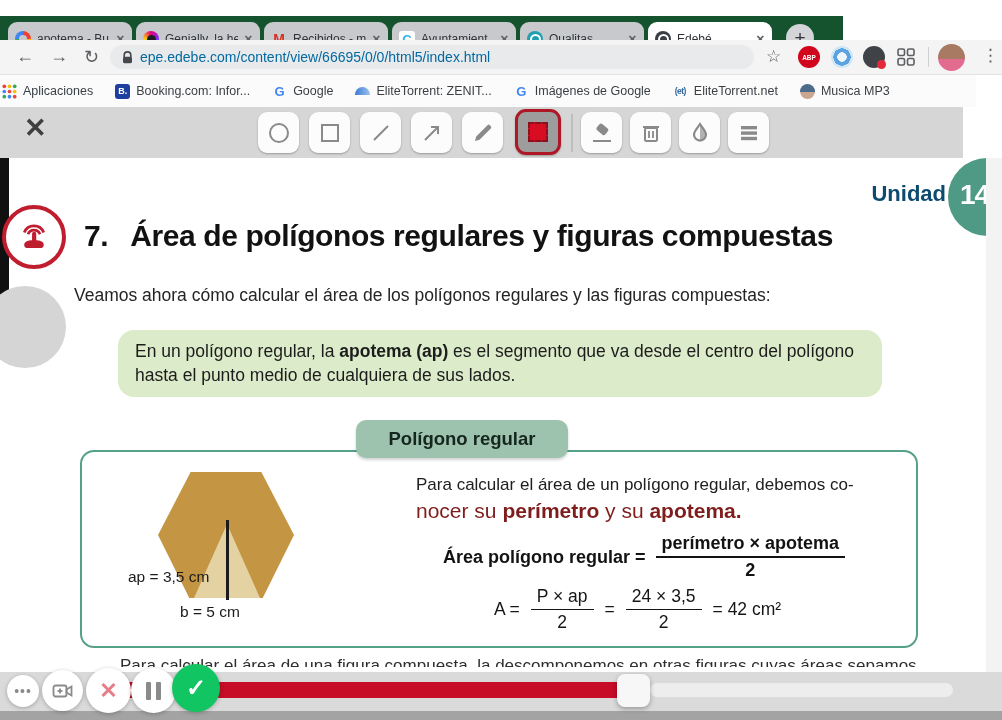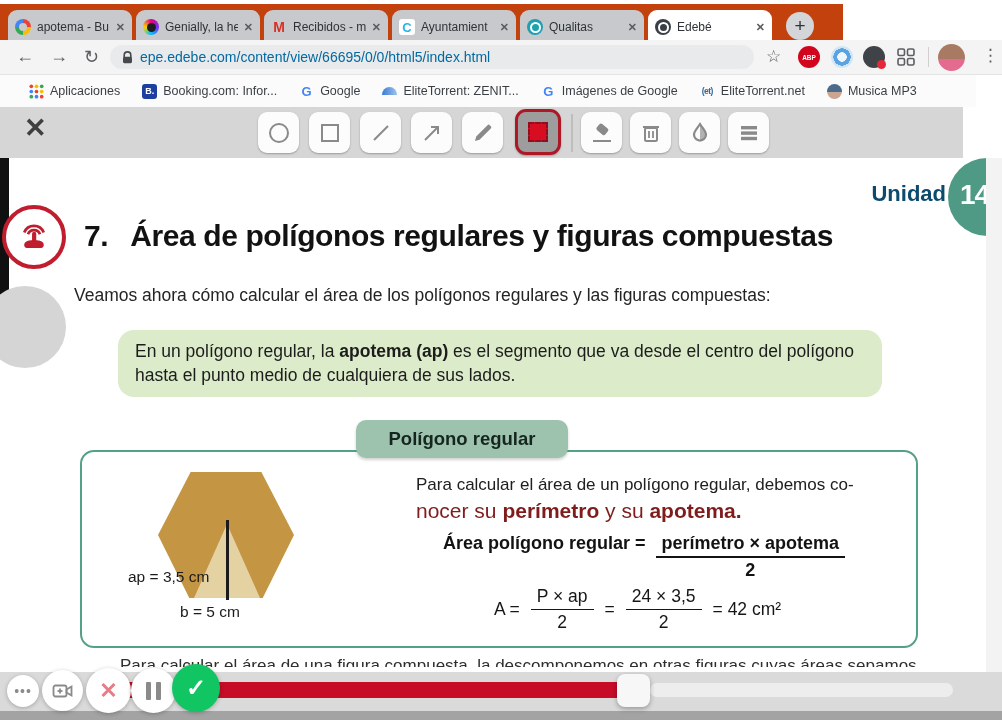--- a/index.html
+++ b/index.html
@@ -1,21 +1,21 @@
 <!DOCTYPE html>
 <html><head>
 <meta charset="utf-8">
 <style>
   html,body{margin:0;padding:0}
   body{width:1002px;height:720px;position:relative;overflow:hidden;
        font-family:"Liberation Sans",sans-serif;background:#fff}
   .abs{position:absolute}
 
   
-  .tabbar{left:0;top:4px;width:843px;height:40px;background:#c2410c}
+  .tabbar{left:0;top:16px;width:843px;height:40px;background:#14532d}
   .tab{top:6px;height:34px;width:124px;background:#c7c9cc;border-radius:9px 9px 0 0;
        display:flex;align-items:center;gap:6px;padding:0 7px;box-sizing:border-box}
   .tab.active{background:#ffffff}
   .tab .ttl{flex:1;font-size:12px;color:#2f3237;white-space:nowrap;overflow:hidden}
   .tab .tx{font-size:11px;color:#5a5d61;font-weight:bold}
   .fav{width:16px;height:16px;border-radius:50%;flex:0 0 16px;display:flex;align-items:center;justify-content:center;font-size:11px;font-weight:bold}
   .fav-google{background:conic-gradient(#ea4335 0 .25turn,#fbbc05 .25turn .5turn,#34a853 .5turn .75turn,#4285f4 .75turn 1turn)}
   .fav-google i{width:8px;height:8px;background:#c7c9cc;border-radius:50%}
   .fav-genially{background:conic-gradient(#e6007e,#7b2ff7,#00c2ff,#ffd200,#e6007e)}
   .fav-genially i{width:9px;height:9px;background:#1d1d1f;border-radius:50%}
@@ -41,21 +41,21 @@
        background:radial-gradient(circle,#eef6fd 0 30%,#5aa2e0 31% 55%,#cfe6f7 56%)}
   .ext-dark{left:863px;top:46px;width:22px;height:22px;border-radius:50%;background:#3f4246}
   .ext-dark i{position:absolute;right:-1px;bottom:-1px;width:9px;height:9px;border-radius:50%;background:#e4293b}
   .vsep{left:928px;top:47px;width:1px;height:20px;background:#cfcfcf}
   .avatar{left:938px;top:44px;width:27px;height:27px;border-radius:50%;
        background:linear-gradient(180deg,#a87a63 0 55%,#e26b8f 55%)}
   .kebab{left:982px;top:45px;font-size:17px;color:#5b5e62}
 
   
   .bmbar{left:0;top:75px;width:976px;height:32px;background:#fbfbfb;display:flex;align-items:center;
-         gap:9px;padding-left:29px;box-sizing:border-box}
+         gap:9px;padding-left:2px;box-sizing:border-box}
   .bmitem{display:flex;align-items:center;gap:6px;font-size:12.5px;color:#3a3f44;margin-right:13px}
   .bmi{width:15px;height:15px;display:flex;align-items:center;justify-content:center;font-weight:bold}
   .bmi-booking{background:#1c3fa0;color:#fff;border-radius:3px;font-size:9px}
   .bmi-g{color:#4285f4;font-size:13px}
   .bmi-swoosh{width:15px;height:8px;border-radius:50% 50% 0 0/100% 100% 0 0;background:linear-gradient(90deg,#3a7bd5,#9fc3ea)}
   .bmi-et{font-size:8.5px;color:#33679d;letter-spacing:-0.5px}
   .bmi-mp3{border-radius:50%;background:linear-gradient(180deg,#4b6b8a 0 55%,#caa58f 55%)}
 
   
   .drawbar{left:0;top:107px;width:963px;height:51px;background:#d6d6d6}
@@ -85,21 +85,21 @@
         display:flex;align-items:center;justify-content:center;font-size:18.5px;font-weight:bold;color:#15261e;
         box-shadow:0 2px 3px rgba(0,0,0,.18)}
   .hex{left:158px;top:472px;width:136px;height:126px;background:#c49543;
        clip-path:polygon(24% 0,76% 0,100% 50%,77% 100%,23% 100%,0 50%)}
   .tri{left:194px;top:524px;width:66px;height:74px;background:#e4d2a2;clip-path:polygon(50% 0,100% 100%,0 100%)}
   .apline{left:226px;top:520px;width:3px;height:80px;background:#1b1b1b}
   .aplabel{left:128px;top:568px;font-size:15.5px;color:#1b1b1b}
   .blabel{left:180px;top:603px;font-size:15.5px;color:#1b1b1b}
   .cardline1{left:416px;top:475px;width:496px;font-size:17px;color:#202020}
   .cardline2{left:416px;top:499px;width:496px;font-size:21px;color:#7f1d1d}
-  .f1{left:443px;top:533px;display:flex;gap:10px;font-size:18px;font-weight:bold;color:#131313}
+  .f1{left:443px;top:533px;display:flex;align-items:center;gap:10px;font-size:18px;font-weight:bold;color:#131313}
   .frac{display:flex;flex-direction:column;align-items:center}
   .frac .nm{padding:0 6px 2px;border-bottom:2.5px solid #131313}
   .frac .dn{padding-top:2px}
   .f2{left:494px;top:586px;display:flex;align-items:center;gap:11px;font-size:17.5px;color:#161616}
   .f2 .frac .nm{border-bottom:1.8px solid #161616}
   .clipline{left:120px;top:656px;width:800px;height:11px;overflow:hidden;font-size:17px;color:#2e2e2e;white-space:nowrap}
 
   
   .recstrip{left:0;top:672px;width:1002px;height:39px;background:#dadada;z-index:4}
   .recbottom{left:0;top:711px;width:1002px;height:9px;background:#a3a3a3;z-index:4}

